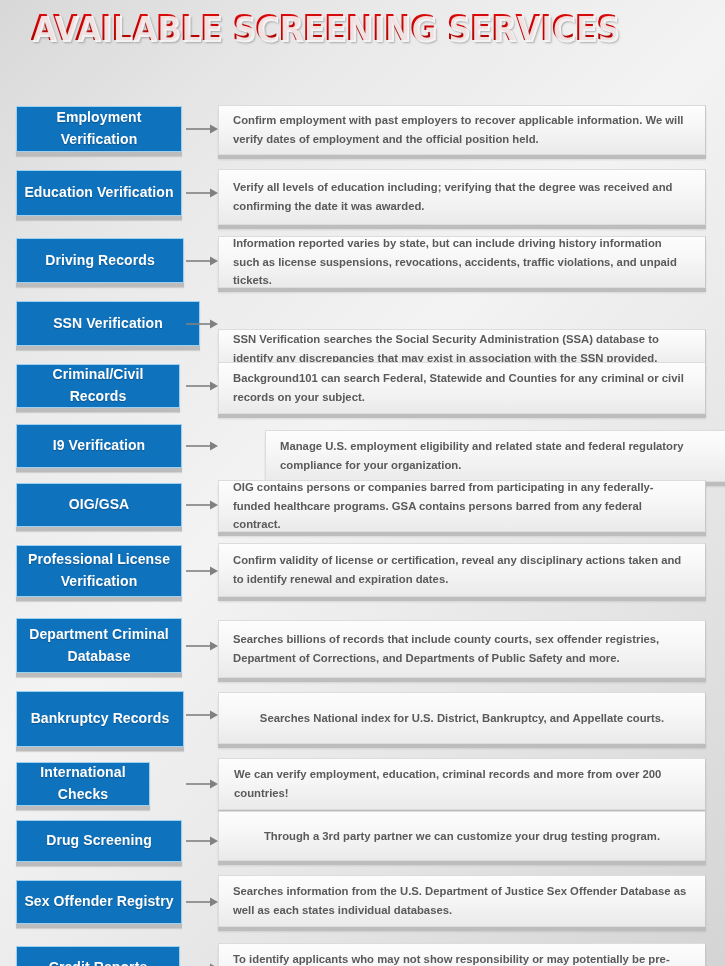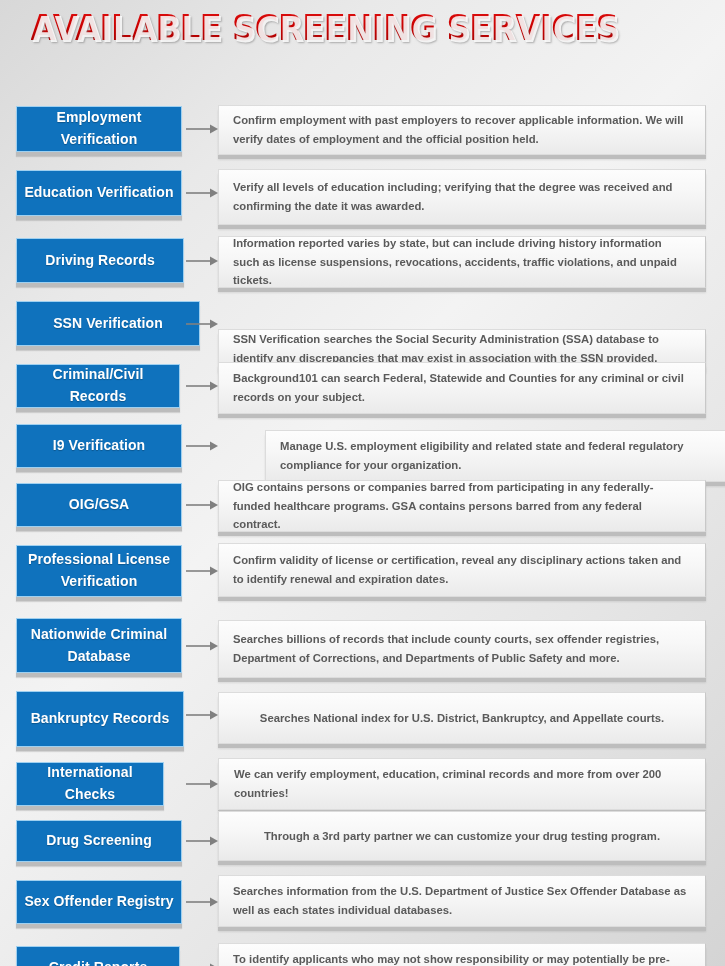--- a/index.html
+++ b/index.html
@@ -223,21 +223,21 @@
           <line x1="0" y1="6" x2="24" y2="6" stroke="#808080" stroke-width="1.6"></line>
           <polygon points="24,1.5 32,6 24,10.5" fill="#808080"></polygon>
         </svg>
       </div>
       <div class="desc" style="top: 495px; height: 54px;">
         <span class="desc-text">Confirm validity of license or certification, reveal any disciplinary actions taken and to identify renewal and expiration dates.</span>
       </div>
     </div>
     <div class="row" style="top: 0px;">
       <div class="chip" style="top: 570px; height: 55px; width: 166px;">
-        <span class="chip-label">Nationwide Criminal Database</span>
+        <span class="chip-label">Department Criminal Database</span>
       </div>
       <div class="arrow" style="top: 591.5px;">
         <svg width="32" height="12" viewBox="0 0 32 12">
           <line x1="0" y1="6" x2="24" y2="6" stroke="#808080" stroke-width="1.6"></line>
           <polygon points="24,1.5 32,6 24,10.5" fill="#808080"></polygon>
         </svg>
       </div>
       <div class="desc" style="top: 572px; height: 58px;">
         <span class="desc-text">Searches billions of records that  include county courts, sex offender registries, Department of Corrections, and Departments of Public Safety and more.</span>
       </div>
@@ -250,21 +250,21 @@
         <svg width="32" height="12" viewBox="0 0 32 12">
           <line x1="0" y1="6" x2="24" y2="6" stroke="#808080" stroke-width="1.6"></line>
           <polygon points="24,1.5 32,6 24,10.5" fill="#808080"></polygon>
         </svg>
       </div>
       <div class="desc" style="top: 644px; height: 52px;">
         <span class="desc-text">Searches National index for U.S. District, Bankruptcy, and Appellate courts.</span>
       </div>
     </div>
     <div class="row" style="top: 0px;">
-      <div class="chip" style="top: 714px; height: 44px; width: 148px;">
+      <div class="chip" style="top: 714px; height: 44px; width: 134px;">
         <span class="chip-label">International Checks</span>
       </div>
       <div class="arrow" style="top: 730px;">
         <svg width="32" height="12" viewBox="0 0 32 12">
           <line x1="0" y1="6" x2="24" y2="6" stroke="#808080" stroke-width="1.6"></line>
           <polygon points="24,1.5 32,6 24,10.5" fill="#808080"></polygon>
         </svg>
       </div>
       <div class="desc" style="top: 710px; height: 52px; padding-left: 15px;">
         <span class="desc-text">We can verify employment, education, criminal records and more from over 200 countries!</span>

